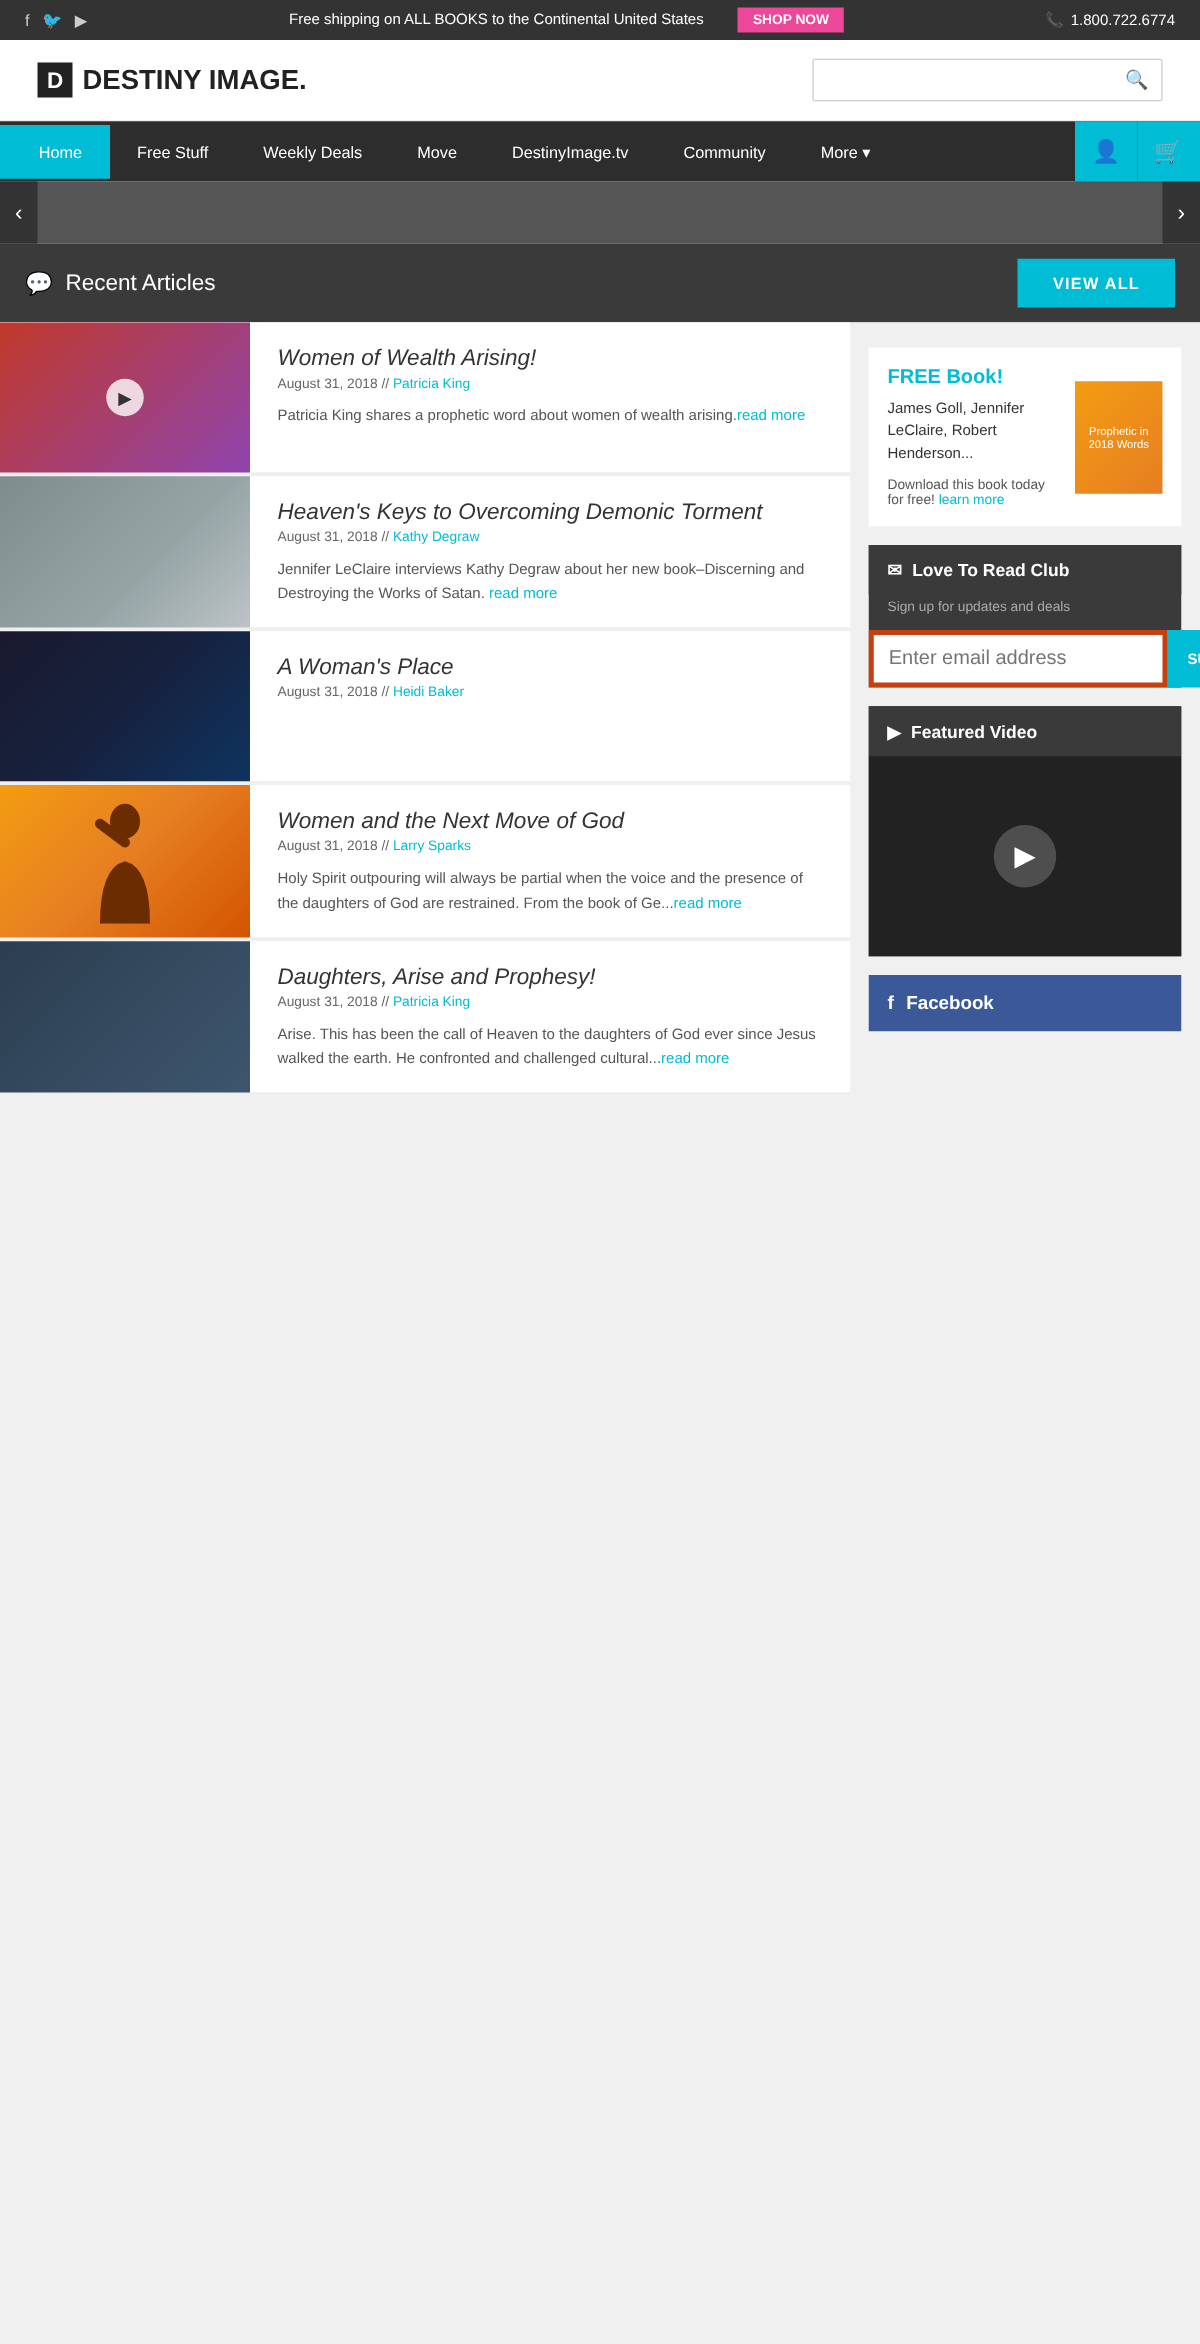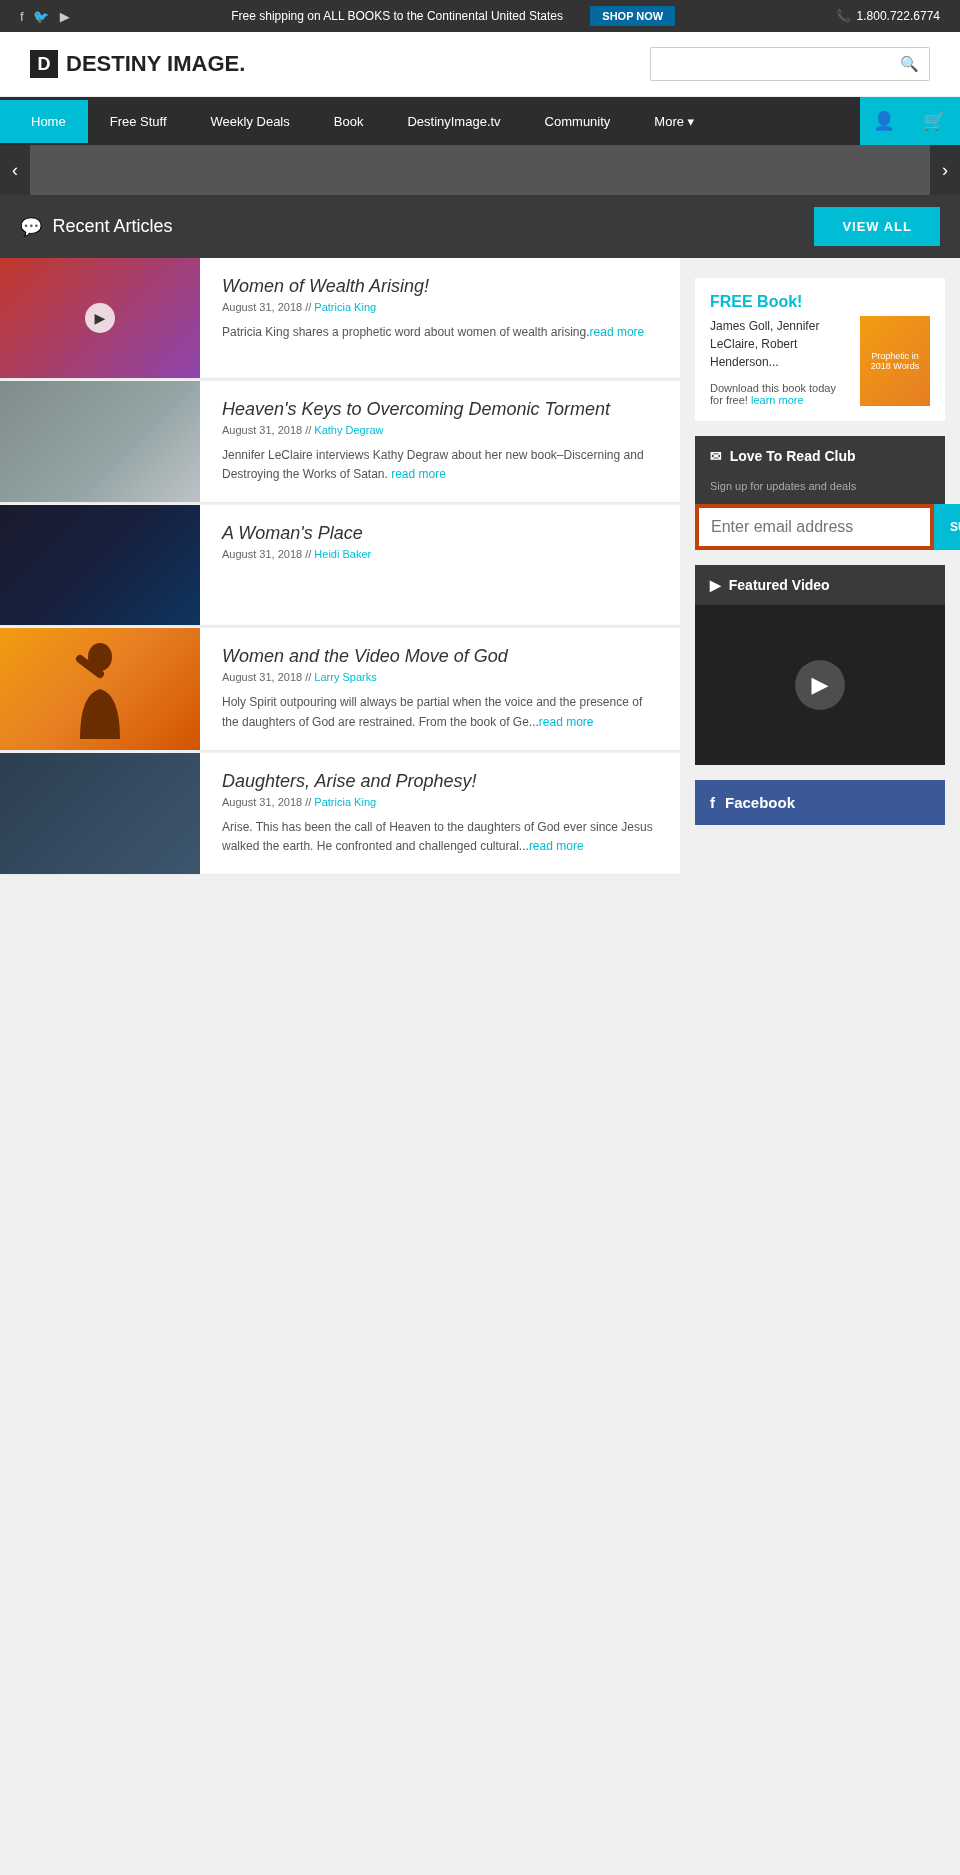--- a/index.html
+++ b/index.html
@@ -12,21 +12,21 @@
       font-size: 12px;
       padding: 6px 20px;
       display: flex;
       align-items: center;
       justify-content: space-between;
     }
     .top-bar-social { display: flex; gap: 10px; }
     .top-bar-social a { color: #ccc; text-decoration: none; font-size: 13px; }
     .top-bar-msg { flex: 1; text-align: center; }
     .shop-now-btn {
-      background: #0369a1;
+      background: #ec4899;
       color: #fff;
       border: none;
       padding: 4px 12px;
       font-size: 11px;
       cursor: pointer;
       margin-left: 24px;
       font-weight: bold;
     }
     .top-bar-phone { display: flex; align-items: center; gap: 5px; font-size: 12px; }
 
@@ -252,21 +252,21 @@
 
     
     .free-book-widget {
       background: #fff;
       padding: 15px;
       margin-bottom: 15px;
     }
     .free-book-inner {
       display: flex;
       gap: 10px;
-      align-items: flex-end;
+      align-items: center;
     }
     .free-book-text { flex: 1; }
     .free-book-label {
       color: #00bcd4;
       font-size: 16px;
       font-weight: bold;
       margin-bottom: 6px;
     }
     .free-book-desc {
       font-size: 12px;
@@ -407,21 +407,21 @@
   <div class="search-bar">
     <input type="text" placeholder="" style="">
     <button>🔍</button>
   </div>
 </div>
 
 <nav class="nav">
   <a class="nav-item active">Home</a>
   <a class="nav-item">Free Stuff</a>
   <a class="nav-item">Weekly Deals</a>
-  <a class="nav-item">Book</a>
+  <a class="nav-item">Move</a>
   <a class="nav-item">DestinyImage.tv</a>
   <a class="nav-item">Community</a>
   <a class="nav-item">More ▾</a>
   <div class="nav-spacer"></div>
   <div class="nav-icons">
     <div class="nav-icon">👤</div>
     <div class="nav-icon">🛒</div>
   </div>
 </nav>
 
@@ -490,21 +490,21 @@
       <div class="article-thumb thumb-4">
         <div class="thumb-person-1">
           <svg width="60" height="100" viewBox="0 0 60 100">
             <ellipse cx="30" cy="18" rx="12" ry="14" fill="#6b2c00"></ellipse>
             <path d="M10 100 Q10 55 30 50 Q50 55 50 100Z" fill="#6b2c00"></path>
             <line x1="30" y1="35" x2="10" y2="20" stroke="#6b2c00" stroke-width="8" stroke-linecap="round"></line>
           </svg>
         </div>
       </div>
       <div class="article-info">
-        <div class="article-title">Women and the Video Move of God</div>
+        <div class="article-title">Women and the Next Move of God</div>
         <div class="article-meta">
           <span>August 31, 2018</span>
           <span> // </span>
           <a href="#" class="author">Larry Sparks</a>
         </div>
         <div class="article-excerpt">
           <span>Holy Spirit outpouring will always be partial when the voice and the presence of the daughters of God are restrained. From the book of Ge...</span><a href="#">read more</a>
         </div>
       </div>
     </div>

